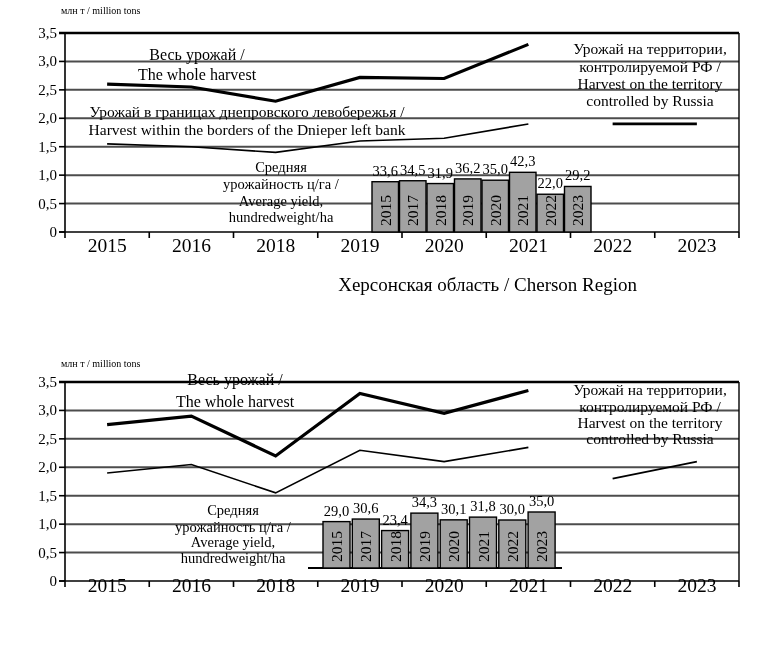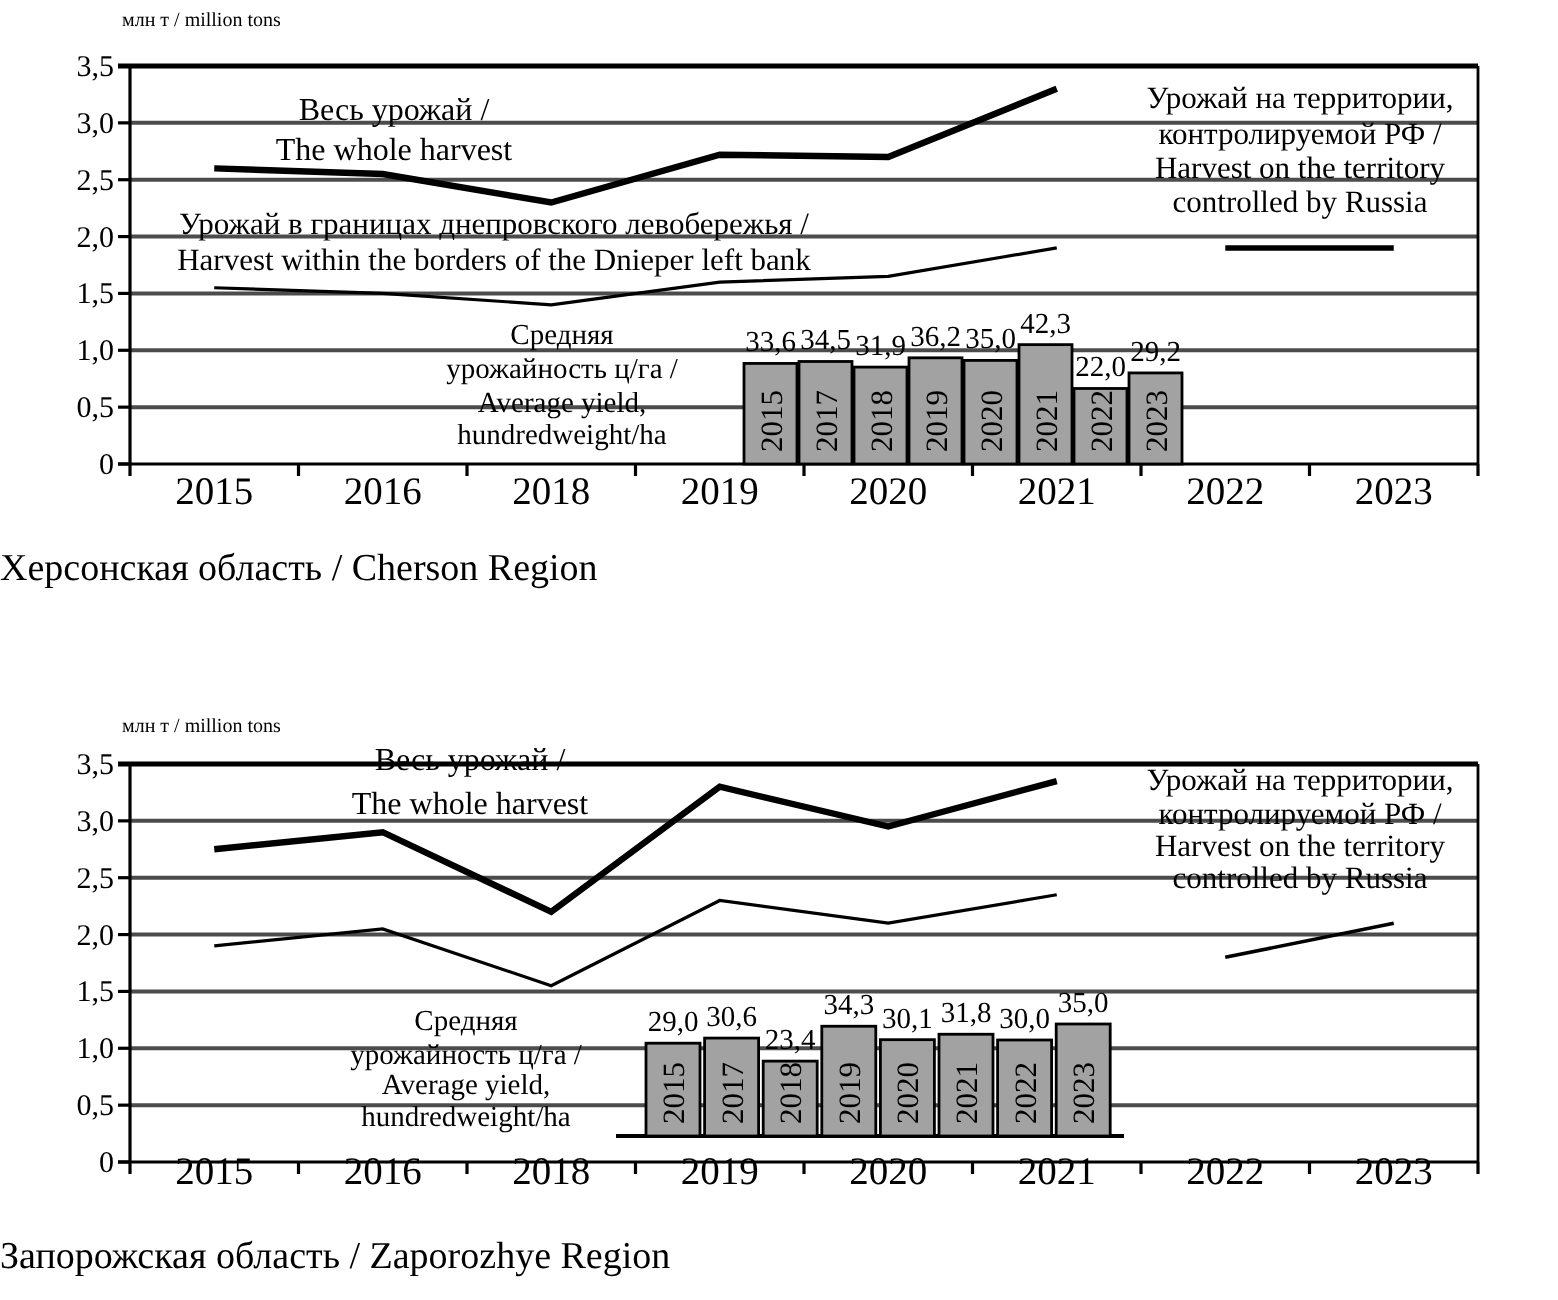--- a/index.html
+++ b/index.html
@@ -3,21 +3,21 @@
 <meta charset="utf-8">
 <style>
   html,body{margin:0;padding:0;}
   body{
     width:779px;height:650px;background:#ffffff;overflow:hidden;position:relative;
     font-family:"Liberation Serif","DejaVu Serif",serif;color:#000;
   }
   .chart-block{position:absolute;left:0;width:779px;height:310px;}
   .chart-block svg{position:absolute;left:0;top:0;}
   .unit-label{position:absolute;left:61px;font-size:10px;line-height:16px;white-space:nowrap;}
-  .caption{position:absolute;left:0;width:637px;text-align:left;font-size:19px;line-height:21px;}
+  .caption{position:absolute;left:0;width:637px;text-align:right;font-size:19px;line-height:21px;}
 </style>
 </head>
 <body>
 
 <div class="chart-block" style="top:0;">
   <svg width="779" height="310" viewBox="0 0 779 310">
       <line x1="65" y1="203.57142857142858" x2="739" y2="203.57142857142858" stroke="#4c4c4c" stroke-width="2"></line>
       <line x1="65" y1="175.14285714285714" x2="739" y2="175.14285714285714" stroke="#4c4c4c" stroke-width="2"></line>
       <line x1="65" y1="146.71428571428572" x2="739" y2="146.71428571428572" stroke="#4c4c4c" stroke-width="2"></line>
       <line x1="65" y1="118.28571428571429" x2="739" y2="118.28571428571429" stroke="#4c4c4c" stroke-width="2"></line>
@@ -182,14 +182,13 @@
       <polyline points="107.125,132.9714285714286 191.375,124.44285714285716 275.625,152.87142857142857 359.875,110.22857142857146 444.125,121.6 528.375,107.3857142857143" fill="none" stroke="#000000" stroke-width="1.6"></polyline>
       <polyline points="612.625,138.65714285714284 696.875,121.6" fill="none" stroke="#000000" stroke-width="1.8"></polyline>
       <text x="235" y="45" text-anchor="middle" font-size="16" fill="#000000" font-family="&quot;Liberation Serif&quot;,&quot;DejaVu Serif&quot;,serif">Весь урожай /</text>
       <text x="235" y="67" text-anchor="middle" font-size="16" fill="#000000" font-family="&quot;Liberation Serif&quot;,&quot;DejaVu Serif&quot;,serif">The whole harvest</text>
       <text x="650" y="55" text-anchor="middle" font-size="15.5" fill="#000000" font-family="&quot;Liberation Serif&quot;,&quot;DejaVu Serif&quot;,serif">Урожай на территории,</text>
       <text x="650" y="72" text-anchor="middle" font-size="15.5" fill="#000000" font-family="&quot;Liberation Serif&quot;,&quot;DejaVu Serif&quot;,serif">контролируемой РФ /</text>
       <text x="650" y="88" text-anchor="middle" font-size="15.5" fill="#000000" font-family="&quot;Liberation Serif&quot;,&quot;DejaVu Serif&quot;,serif">Harvest on the territory</text>
       <text x="650" y="104" text-anchor="middle" font-size="15.5" fill="#000000" font-family="&quot;Liberation Serif&quot;,&quot;DejaVu Serif&quot;,serif">controlled by Russia</text>
     </svg>
   <div class="unit-label" style="top:16px;">млн т / million tons</div>
-  <div class="caption" style="top:278px;">Запорожская область / Zaporozhye Region</div>
 </div>
 
 </body></html>

